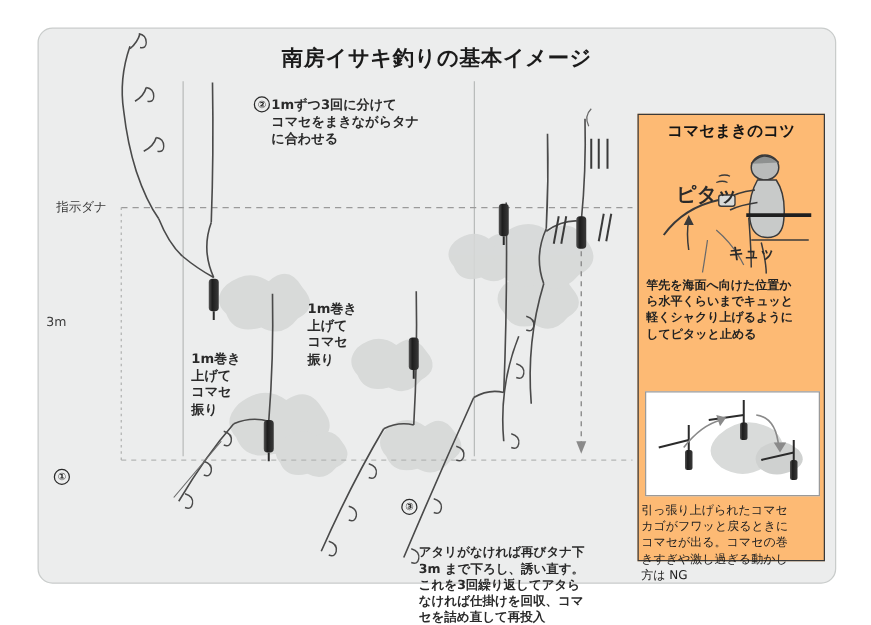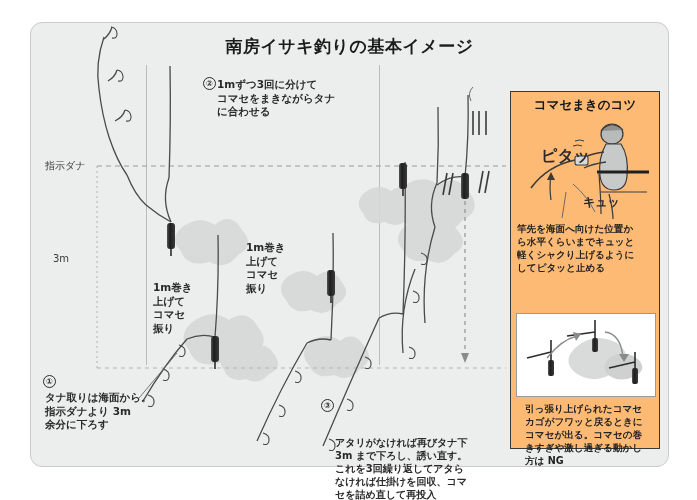--- a/index.html
+++ b/index.html
@@ -17,22 +17,22 @@
   .numcirc{display:inline-block;width:11px;height:11px;border:1px solid #2a2a2a;border-radius:50%;
            font-size:8px;line-height:11px;text-align:center;font-weight:bold;vertical-align:1px;
            margin-right:2px;color:#2a2a2a;}
   .flexrow{display:flex;align-items:flex-start;}
   #sidepanel{position:absolute;left:479px;top:68px;width:148px;height:356px;
              background:#fdba74;border:1.5px solid #3a3a3a;}
   #panel-title{text-align:center;font-size:12.5px;font-weight:bold;color:#151515;margin-top:5px;}
   #panel-body{position:absolute;left:6px;top:130px;width:136px;font-size:9.6px;line-height:13px;
               font-weight:bold;color:#222;}
   #panel-sub{position:absolute;left:5px;top:221px;width:138px;height:82px;border:1px solid #9a9a9a;background:#fff;}
-  #panel-foot{position:absolute;left:14px;top:310px;width:136px;font-size:9.6px;line-height:13px;
-              font-weight:bold;color:#222;}
+  #panel-foot{position:absolute;left:2px;top:310px;width:136px;font-size:9.6px;line-height:13px;
+              font-weight:normal;color:#222;}
   svg{display:block;}
 </style>
 </head>
 <body>
 
 <div id="stage">
   <div id="frame">
 
     <div id="title">南房イサキ釣りの基本イメージ</div>
 
@@ -151,28 +151,25 @@
 
       <g stroke="#8a8a8a" stroke-width="1.1" fill="none">
         <line x1="434" y1="178" x2="434" y2="332" stroke-dasharray="4,4"></line>
         <path d="M430 330 l4 10 l4 -10z" fill="#8a8a8a" stroke="none"></path>
       </g>
 
       <line x1="108" y1="375" x2="146" y2="330" stroke="#6a6a6a" stroke-width="0.9"></line>
     </svg>
 
     <div class="axlabel" style="left:14px;top:136px;">指示ダナ</div>
-    <div class="axlabel" style="left:22px;top:230px;">3m</div>
+    <div class="axlabel" style="left:6px;top:230px;">3m</div>
 
     <div class="flexrow" style="position:absolute;left:12px;top:352px;width:130px;">
       <span class="numcirc">①</span>
     </div>
-    <div class="txt" style="left:14px;top:368px;width:130px;">タナ取りは海面から。
-指示ダナより 3m
-余分に下ろす</div>
 
     <div class="flexrow" style="position:absolute;left:172px;top:54px;">
       <span class="numcirc">②</span>
     </div>
     <div class="txt" style="left:186px;top:55px;width:150px;">1mずつ3回に分けて
 コマセをまきながらタナ
 に合わせる</div>
 
     <div class="flexrow" style="position:absolute;left:290px;top:376px;">
       <span class="numcirc">③</span>

